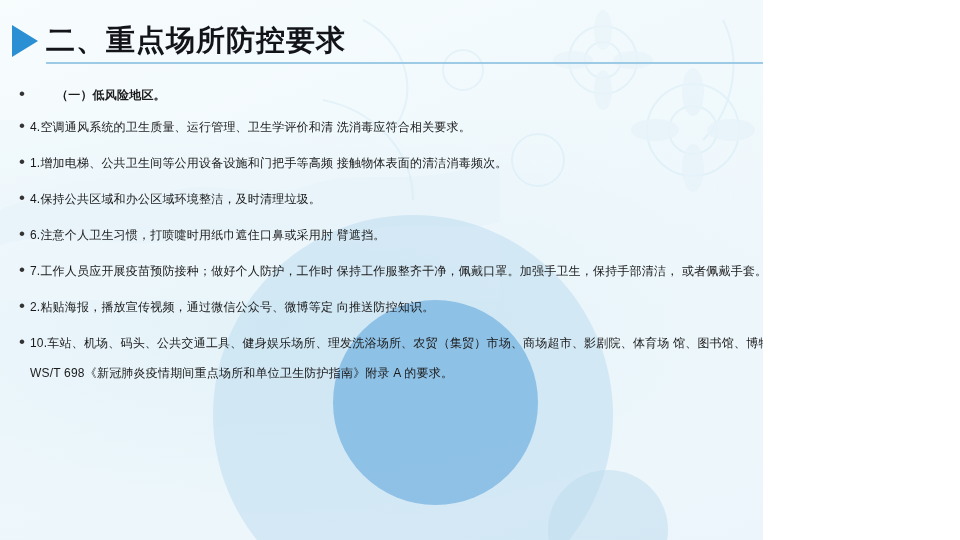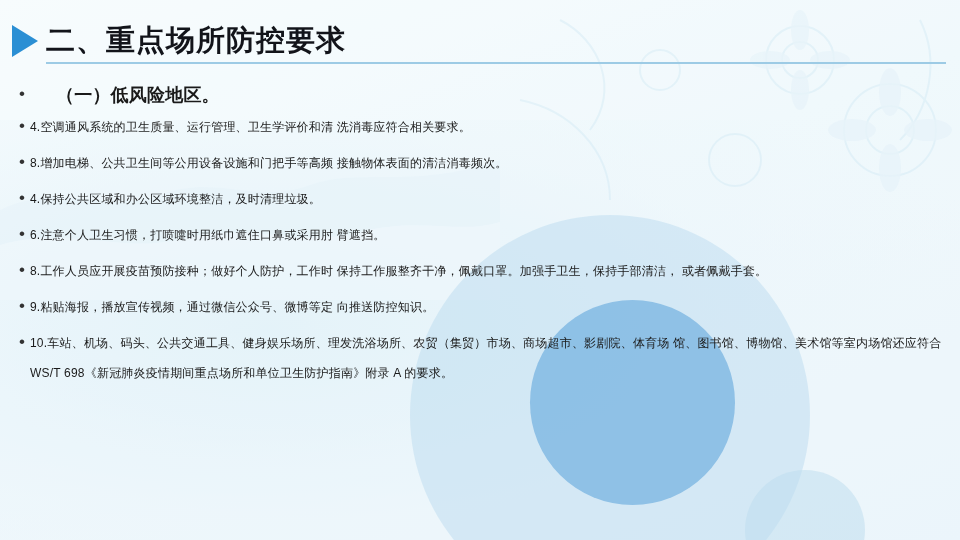--- a/index.html
+++ b/index.html
@@ -8,21 +8,21 @@
   }
   body {
     width: 960px;
     height: 540px;
     overflow: hidden;
     font-family: "Liberation Sans", sans-serif;
     background: #ffffff;
   }
   .slide {
     position: relative;
-    width: 960px;
+    width: 763px;
     height: 540px;
     overflow: hidden;
     background: linear-gradient(160deg, #f4fbfd 0%, #eaf6fb 45%, #e3f1f9 100%);
   }
   
   .bg-wave {
     position: absolute;
     left: -60px;
     top: 120px;
     width: 1100px;
@@ -145,21 +145,21 @@
   .bullet-text {
     font-size: 12px;
     line-height: 30px;
     color: #1a1a1a;
     flex: 1;
     letter-spacing: 0.2px;
   }
   .bullet-text.indent-heading {
     font-weight: bold;
     padding-left: 26px;
-    font-size: 18px;
+    font-size: 12px;
   }
   .bullet-row.tight { margin-bottom: 2px; }
 </style>
 </head>
 <body>
 
 <div class="slide">
 
   <div class="bg-wave"></div>
 
@@ -210,41 +210,41 @@
       <div class="bullet-text indent-heading">（一）低风险地区。</div>
     </div>
 
     <div class="bullet-row">
       <div class="bullet-dot">•</div>
       <div class="bullet-text">4.空调通风系统的卫生质量、运行管理、卫生学评价和清 洗消毒应符合相关要求。</div>
     </div>
 
     <div class="bullet-row">
       <div class="bullet-dot">•</div>
-      <div class="bullet-text">8.增加电梯、公共卫生间等公用设备设施和门把手等高频 接触物体表面的清洁消毒频次。</div>
+      <div class="bullet-text">1.增加电梯、公共卫生间等公用设备设施和门把手等高频 接触物体表面的清洁消毒频次。</div>
     </div>
 
     <div class="bullet-row">
       <div class="bullet-dot">•</div>
       <div class="bullet-text">4.保持公共区域和办公区域环境整洁，及时清理垃圾。</div>
     </div>
 
     <div class="bullet-row">
       <div class="bullet-dot">•</div>
       <div class="bullet-text">6.注意个人卫生习惯，打喷嚏时用纸巾遮住口鼻或采用肘 臂遮挡。</div>
     </div>
 
     <div class="bullet-row">
       <div class="bullet-dot">•</div>
-      <div class="bullet-text">8.工作人员应开展疫苗预防接种；做好个人防护，工作时 保持工作服整齐干净，佩戴口罩。加强手卫生，保持手部清洁， 或者佩戴手套。</div>
-    </div>
-
-    <div class="bullet-row">
-      <div class="bullet-dot">•</div>
-      <div class="bullet-text">9.粘贴海报，播放宣传视频，通过微信公众号、微博等定 向推送防控知识。</div>
+      <div class="bullet-text">7.工作人员应开展疫苗预防接种；做好个人防护，工作时 保持工作服整齐干净，佩戴口罩。加强手卫生，保持手部清洁， 或者佩戴手套。</div>
+    </div>
+
+    <div class="bullet-row">
+      <div class="bullet-dot">•</div>
+      <div class="bullet-text">2.粘贴海报，播放宣传视频，通过微信公众号、微博等定 向推送防控知识。</div>
     </div>
 
     <div class="bullet-row">
       <div class="bullet-dot">•</div>
       <div class="bullet-text">10.车站、机场、码头、公共交通工具、健身娱乐场所、理发洗浴场所、农贸（集贸）市场、商场超市、影剧院、体育场 馆、图书馆、博物馆、美术馆等室内场馆还应符合 WS/T 698《新冠肺炎疫情期间重点场所和单位卫生防护指南》附录 A 的要求。</div>
     </div>
 
   </div>
 </div>
 

